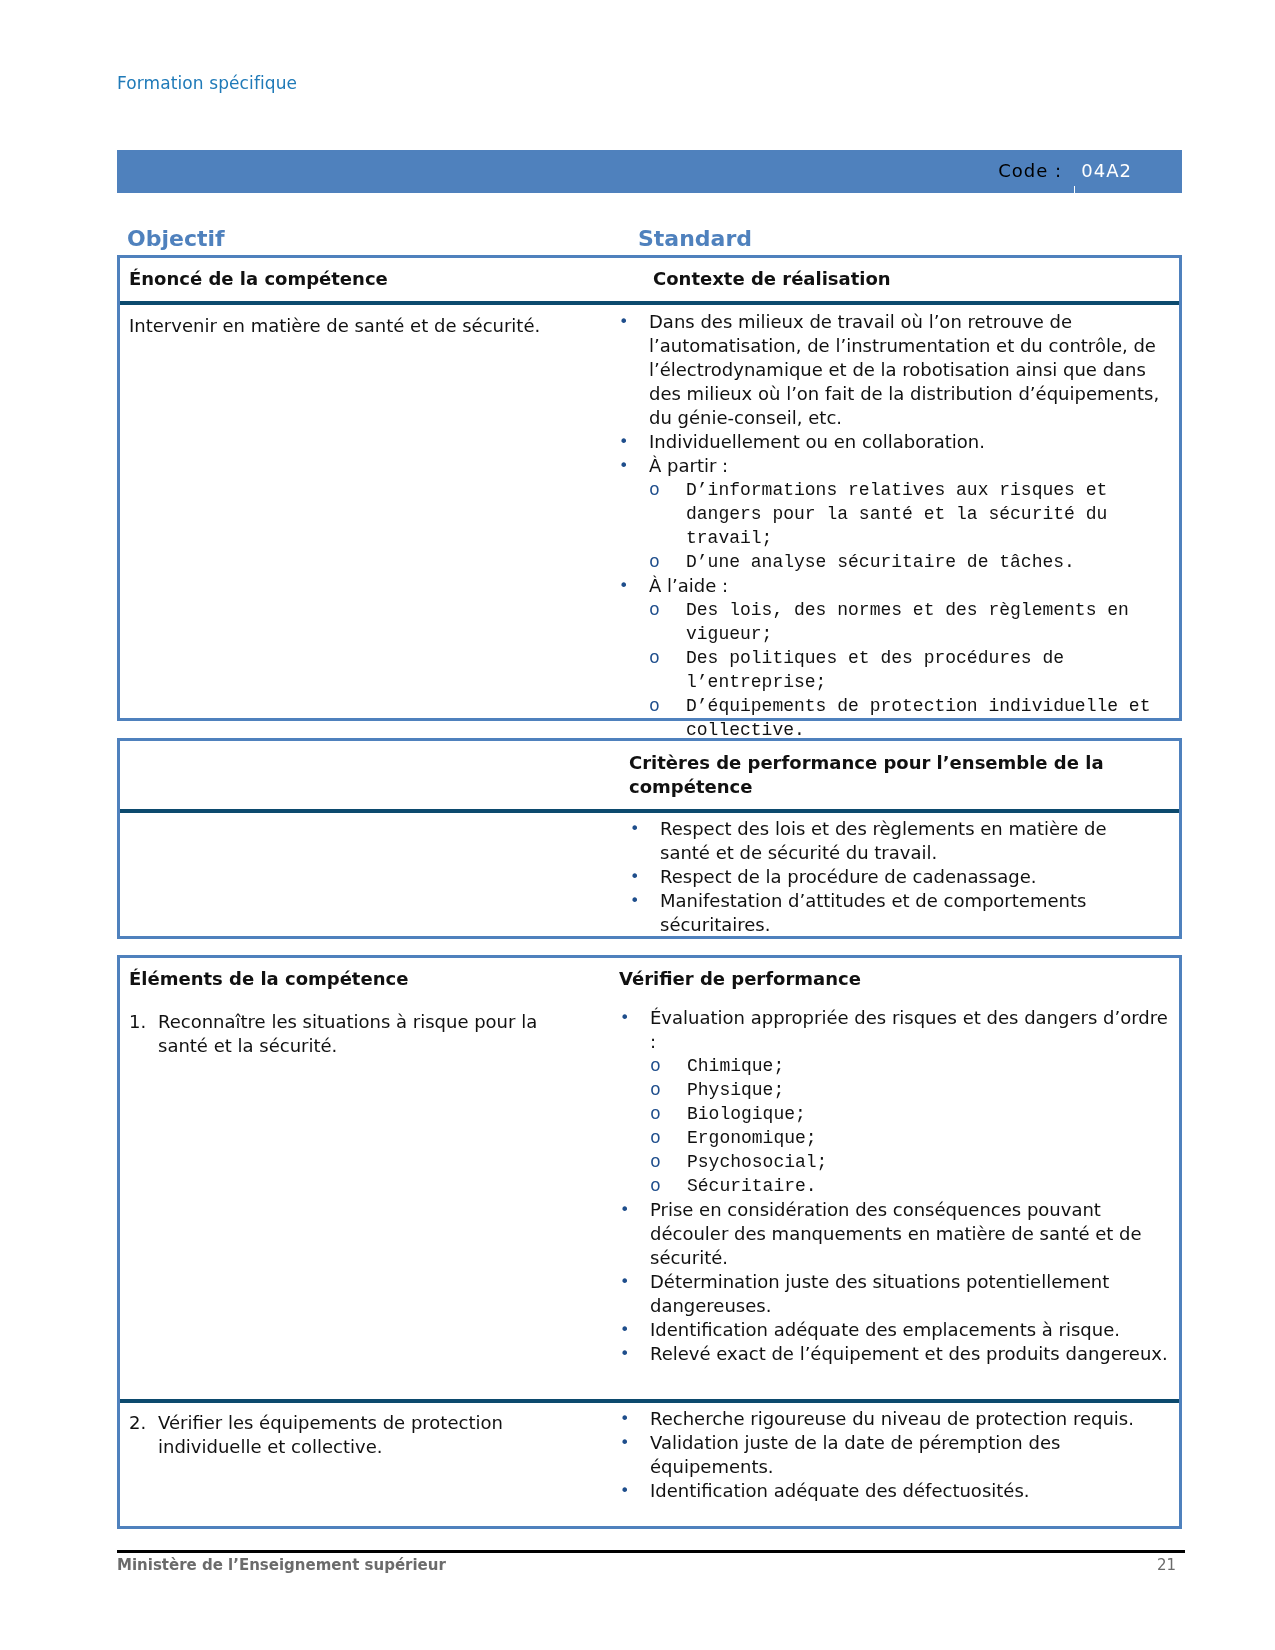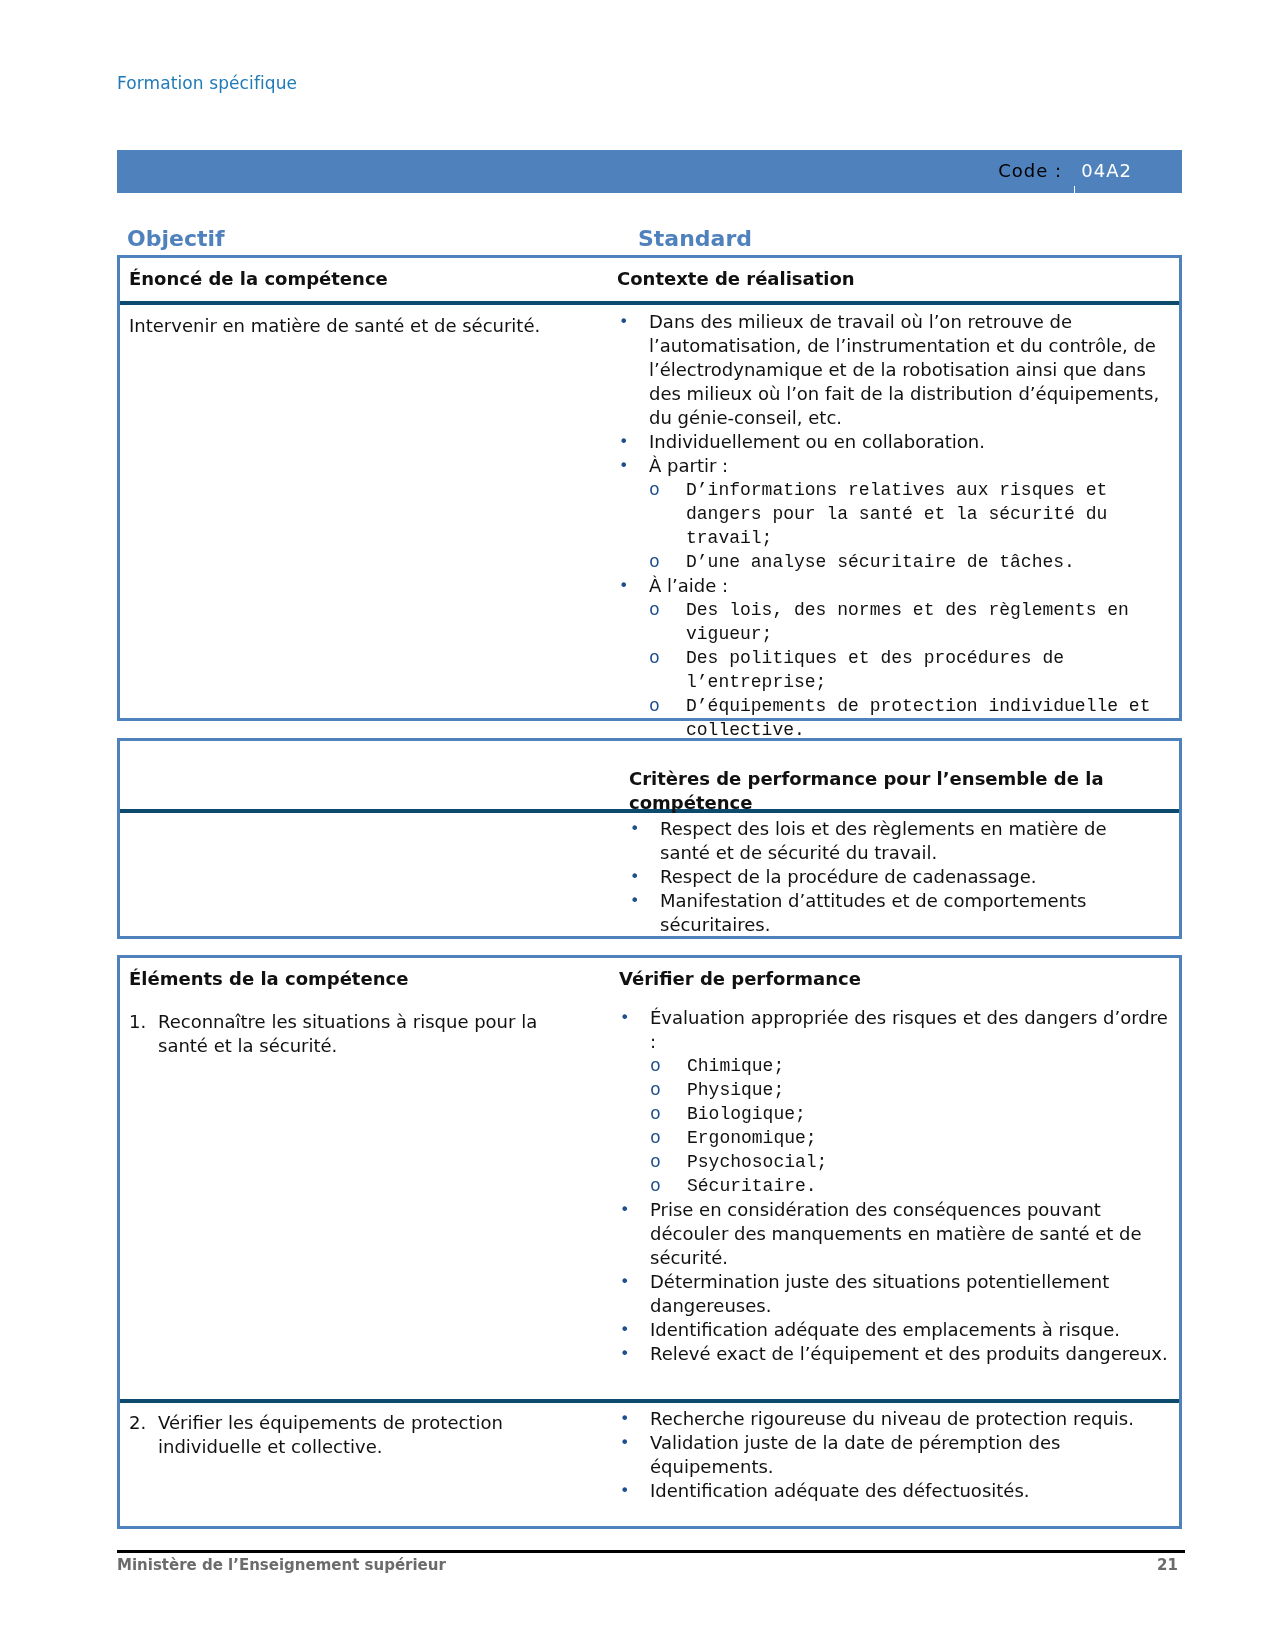--- a/index.html
+++ b/index.html
@@ -31,38 +31,38 @@
   ul.lvl2 { list-style: none; }
   ul.lvl2 > li { position: relative; padding-left: 37px; font-family: Liberation Mono, monospace; }
   ul.lvl2 > li::before { content: "o"; position: absolute; left: 0; top: 0; color: #1f4e8c; font-size: 18px; }
 
   ol.elements { list-style: none; }
   ol.elements li { position: relative; padding-left: 29px; }
   ol.elements li .num { position: absolute; left: 0; top: 0; }
 
   .footer-line { position: absolute; left: 117px; top: 1550px; width: 1068px; height: 3px; background: #000; }
   .footer-left { position: absolute; left: 117px; top: 1556px; font-size: 15px; font-weight: bold; color: #6b6b6b; }
-  .footer-right { position: absolute; left: 1157px; top: 1556px; font-size: 15px; font-weight: bold; color: #6b6b6b; }
+  .footer-right { position: absolute; left: 1157px; top: 1556px; font-size: 15px; font-weight: normal; color: #6b6b6b; }
 </style>
 </head>
 <body>
 
 <div class="running-header">Formation spécifique</div>
 
 <div class="code-bar">
   <span class="code-label">Code :</span>
   <span class="code-sep"></span>
   <span class="code-value">04A2</span>
 </div>
 
 <div class="col-title left">Objectif</div>
 <div class="col-title right">Standard</div>
 
 <div class="block" style="top:255px; height:466px;">
-  <div class="row" style="height:43px;">
+  <div class="row" style="height:43px;gap:36px;">
     <div class="cell left hdr" style="padding-top:9px;">Énoncé de la compétence</div>
     <div class="cell right hdr" style="padding-top:9px; padding-left:0;">Contexte de réalisation</div>
   </div>
   <div class="row">
     <div class="cell left" style="padding-top:9px;">Intervenir en matière de santé et de sécurité.</div>
     <div class="cell right" style="padding-top:5px; padding-left:2px; padding-right:8px;">
       <ul class="lvl1" id="contexte-list">
           <li><span>Dans des milieux de travail où l’on retrouve de l’automatisation, de l’instrumentation et du contrôle, de l’électrodynamique et de la robotisation ainsi que dans des milieux où l’on fait de la distribution d’équipements, du génie-conseil, etc.</span></li>
           <li><span>Individuellement ou en collaboration.</span></li>
           <li><span>À partir :</span><ul class="lvl2" style="margin-left: -30px; padding-left: 30px;">
@@ -75,21 +75,21 @@
               <li>D’équipements de protection individuelle et collective.</li>
             </ul></li>
         </ul>
     </div>
   </div>
 </div>
 
 <div class="block" style="top:738px; height:201px;">
   <div class="row" style="height:68px;">
     <div class="cell left"></div>
-    <div class="cell right hdr" style="padding-top:10px; padding-left:12px; padding-right:60px;margin-top:16px;">Critères de performance pour l’ensemble de la compétence</div>
+    <div class="cell right hdr" style="padding-top:10px; padding-left:12px; padding-right:60px;">Critères de performance pour l’ensemble de la compétence</div>
   </div>
   <div class="row">
     <div class="cell left"></div>
     <div class="cell right" style="padding-top:4px; padding-left:13px; padding-right:30px;">
       <ul class="lvl1" id="ensemble-list">
           <li><span>Respect des lois et des règlements en matière de santé et de sécurité du travail.</span></li>
           <li><span>Respect de la procédure de cadenassage.</span></li>
           <li><span>Manifestation d’attitudes et de comportements sécuritaires.</span></li>
         </ul>
     </div>

